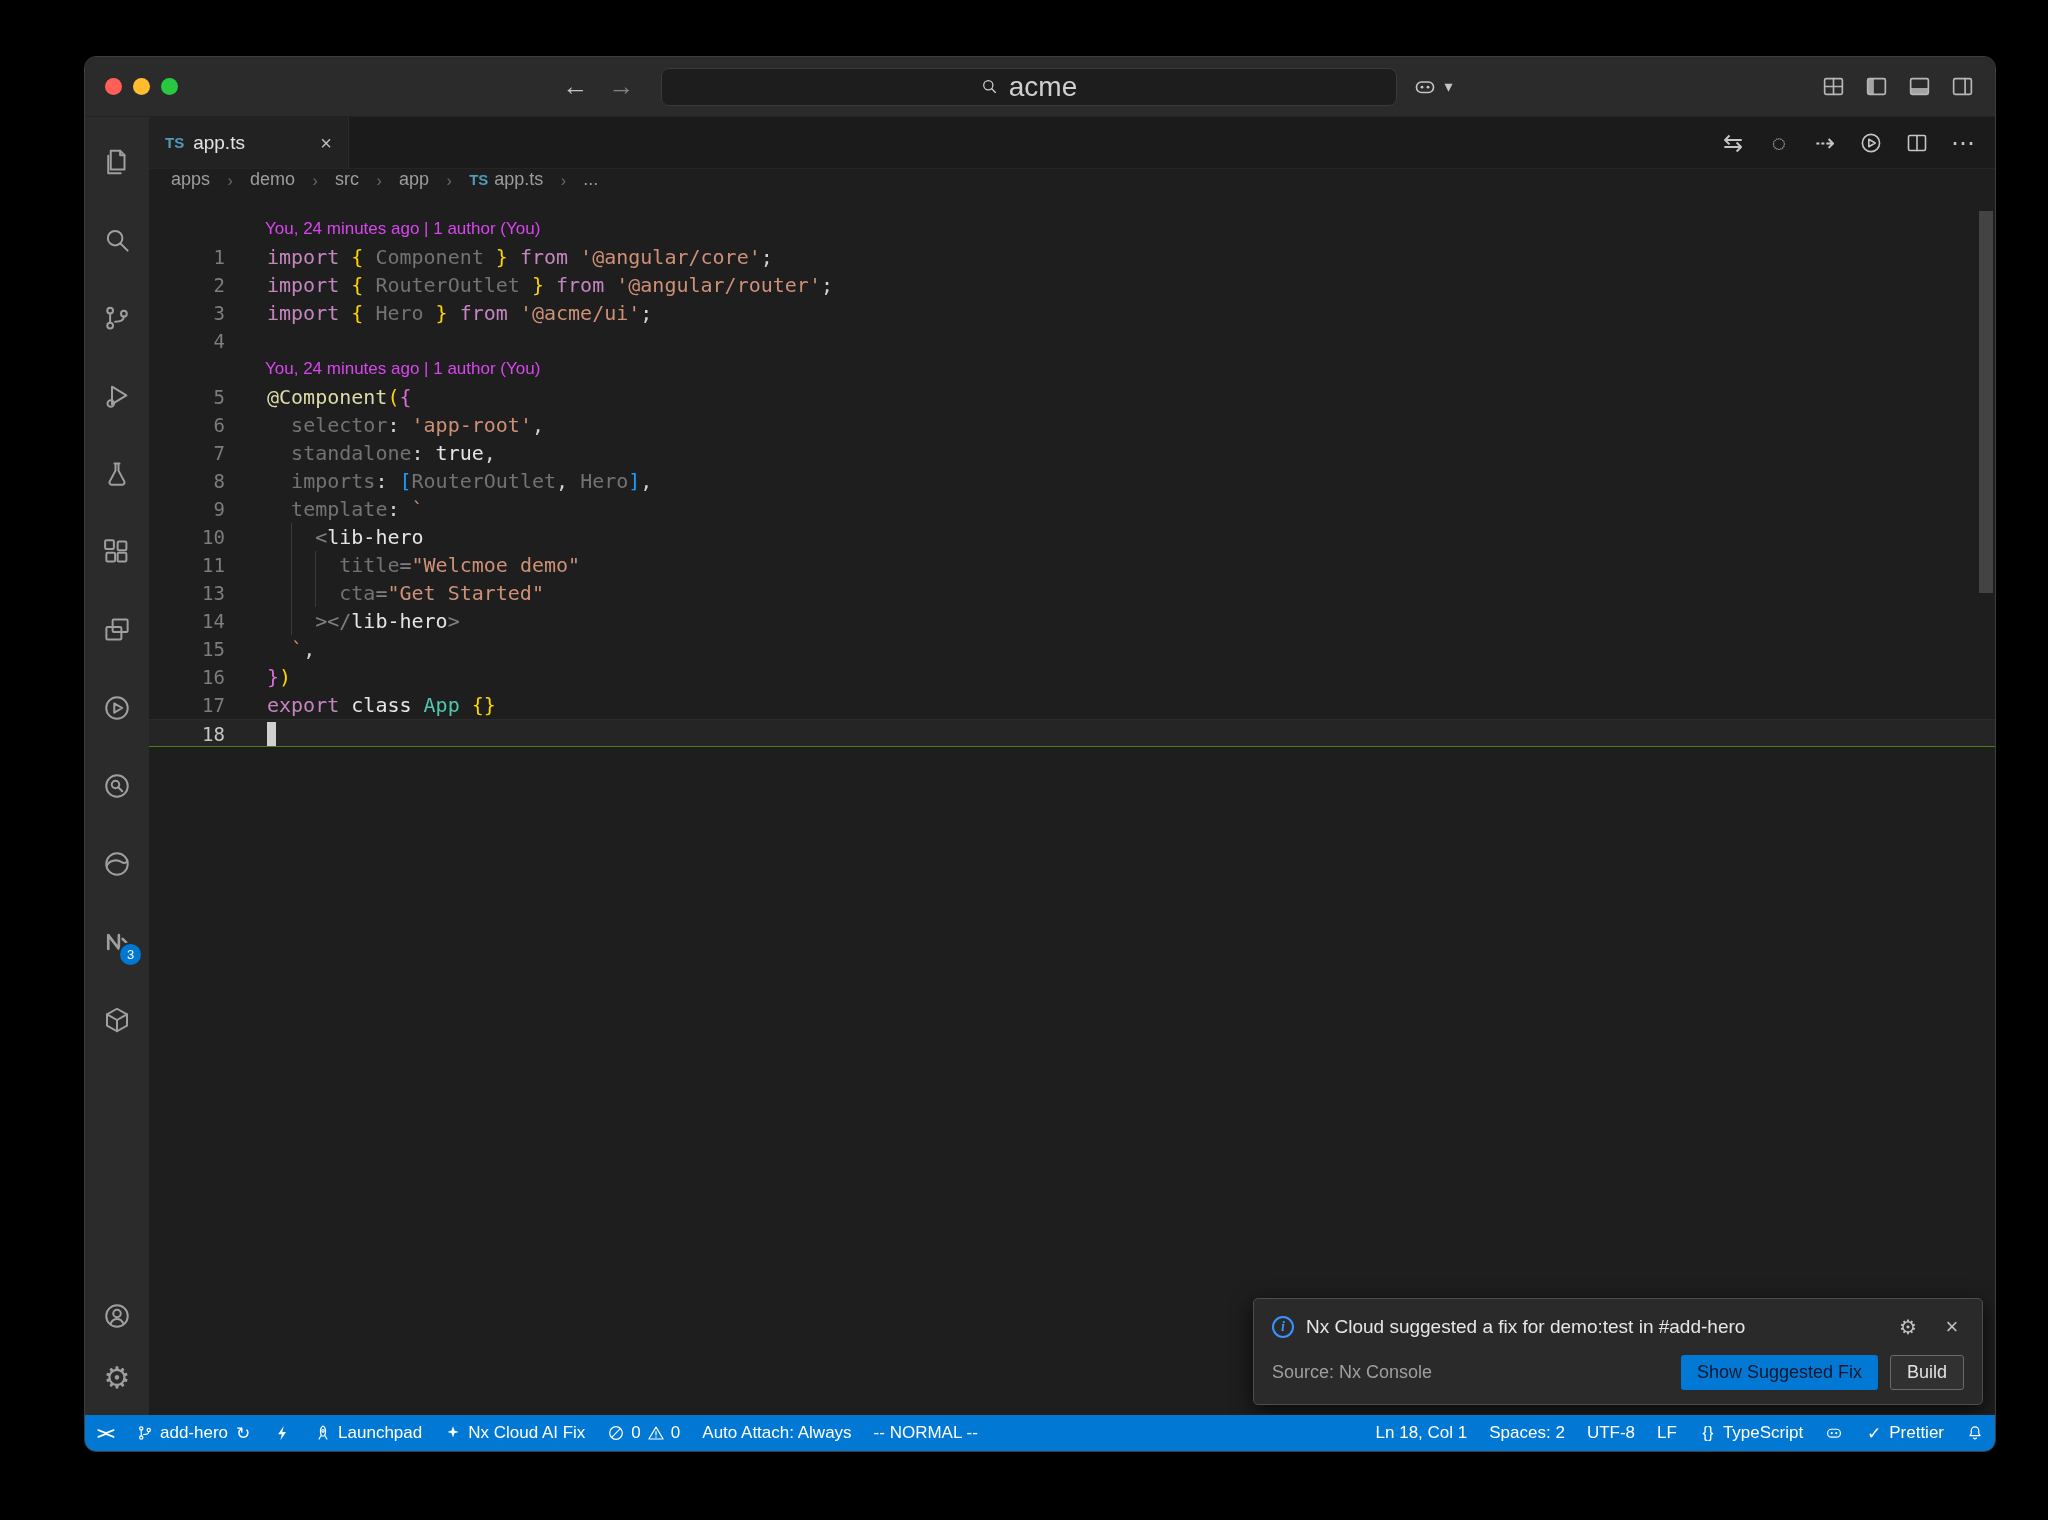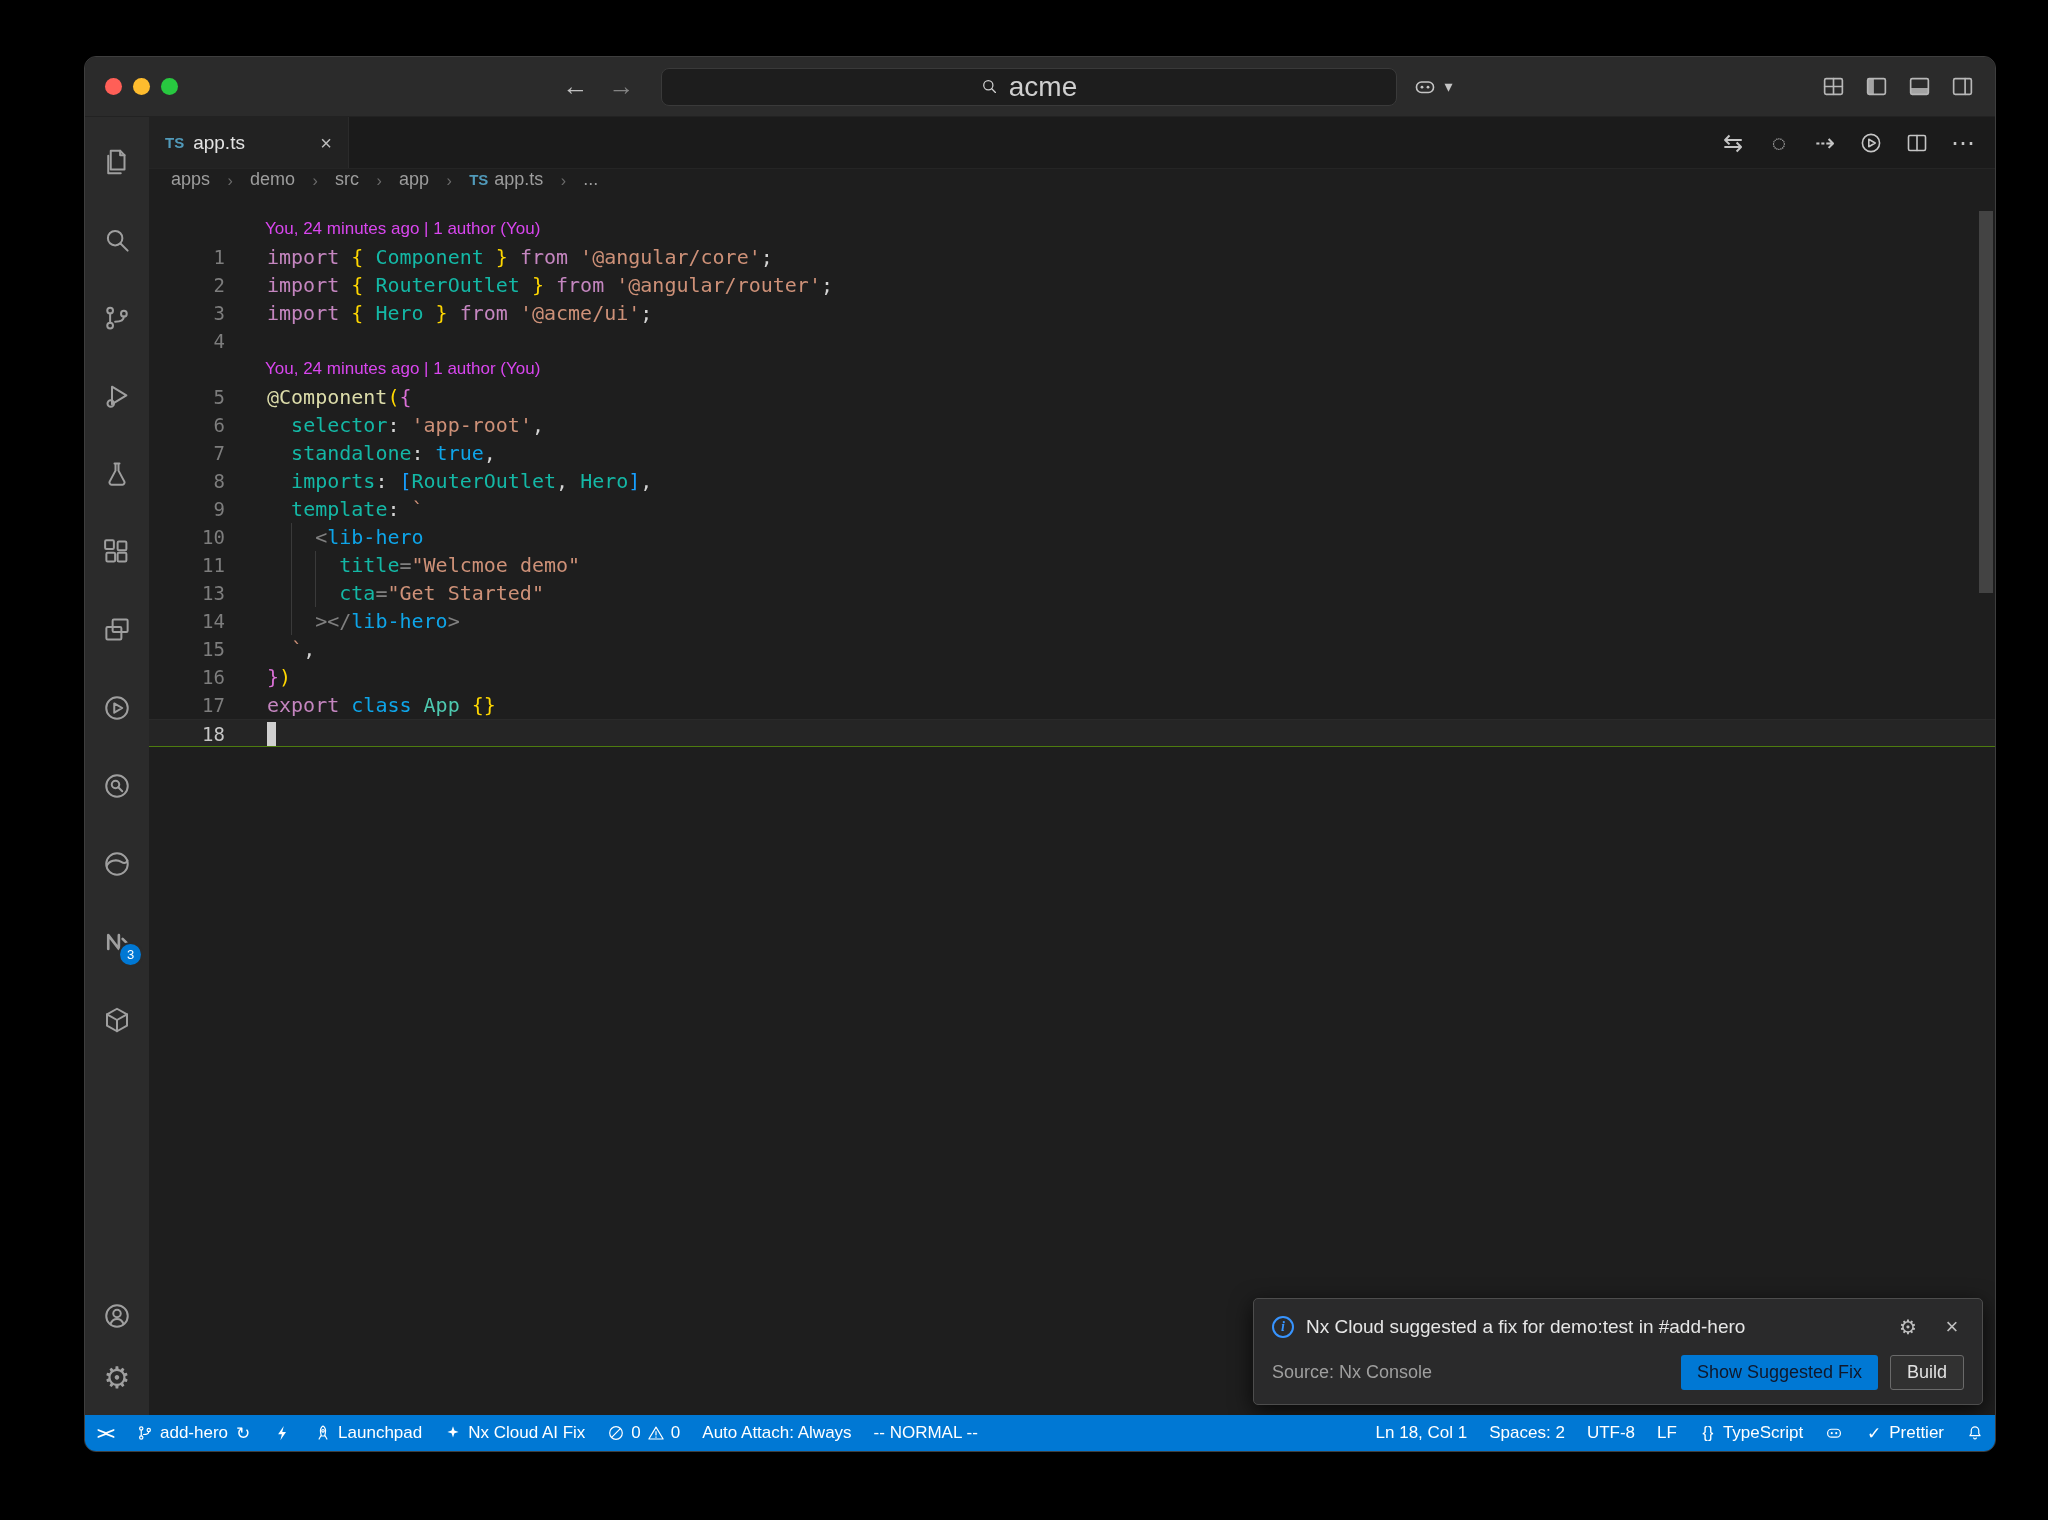--- a/index.html
+++ b/index.html
@@ -94,21 +94,21 @@
   .btn.secondary { background:#313131; color:#e2e2e2; border:1px solid #6a6a6a; padding:6px 16px; }
 
   
   .statusbar { height:36px; flex:none; background:var(--statusbar,#0078d4); color:#fff;
     display:flex; align-items:stretch; justify-content:space-between; font-size:17px; overflow:hidden; }
   .sb-group { display:flex; align-items:stretch; }
   .sb-item { display:flex; align-items:center; gap:6px; padding:0 11px; cursor:pointer; white-space:nowrap; }
   .sb-item .icon { font-size:18px; }
   .remote-glyph { font-weight:bold; letter-spacing:-2px; font-size:17px; }
 </style>
-<style>.tk-kw{color:#C586C0}.tk-var{color:#14b8a6}.tk-str{color:#CE9178}.tk-blue{color:#0ea5e9}.tk-type{color:#4EC9B0}.tk-p{color:#D4D4D4}.tk-b1{color:#FFD700}.tk-b2{color:#DA70D6}.tk-b3{color:#179FFF}.tk-tagp{color:#808080}.tk-dec{color:#DCDCAA}.tk-ws{color:#D4D4D4}</style></head>
+<style>.tk-kw{color:#C586C0}.tk-var{color:#737373}.tk-str{color:#CE9178}.tk-blue{color:#e5e5e5}.tk-type{color:#4EC9B0}.tk-p{color:#D4D4D4}.tk-b1{color:#FFD700}.tk-b2{color:#DA70D6}.tk-b3{color:#179FFF}.tk-tagp{color:#808080}.tk-dec{color:#DCDCAA}.tk-ws{color:#D4D4D4}</style></head>
 <body>
 
 <div class="window">
 
   <div class="titlebar">
     <div class="traffic">
       <span class="tl red"></span>
       <span class="tl yellow"></span>
       <span class="tl green"></span>
     </div>

